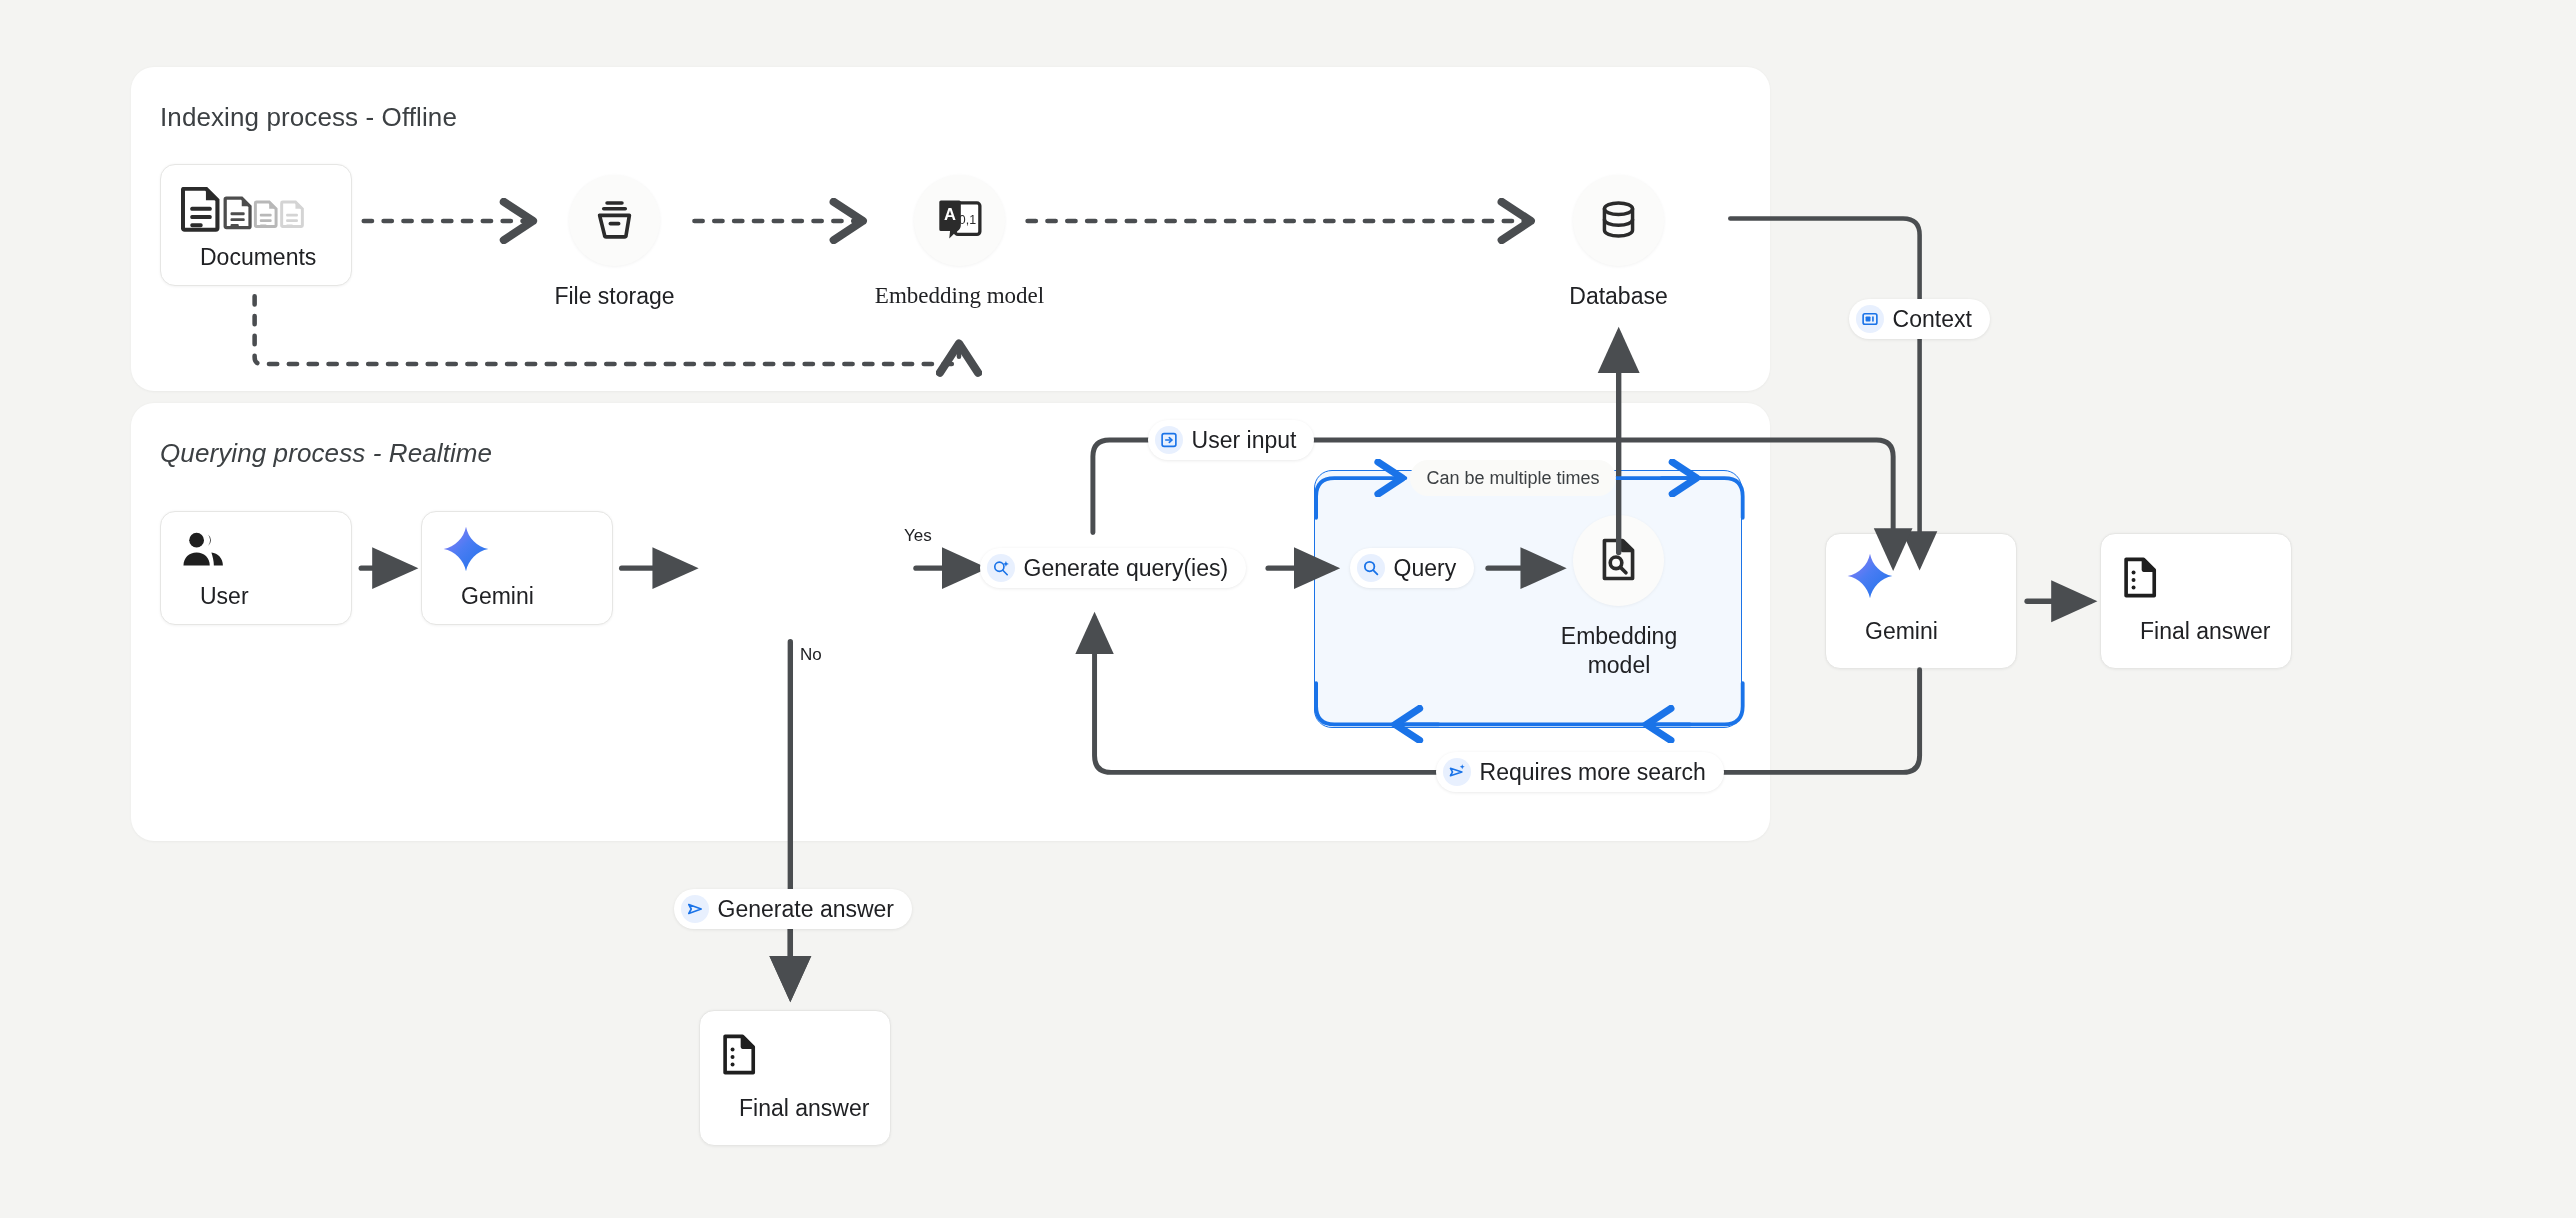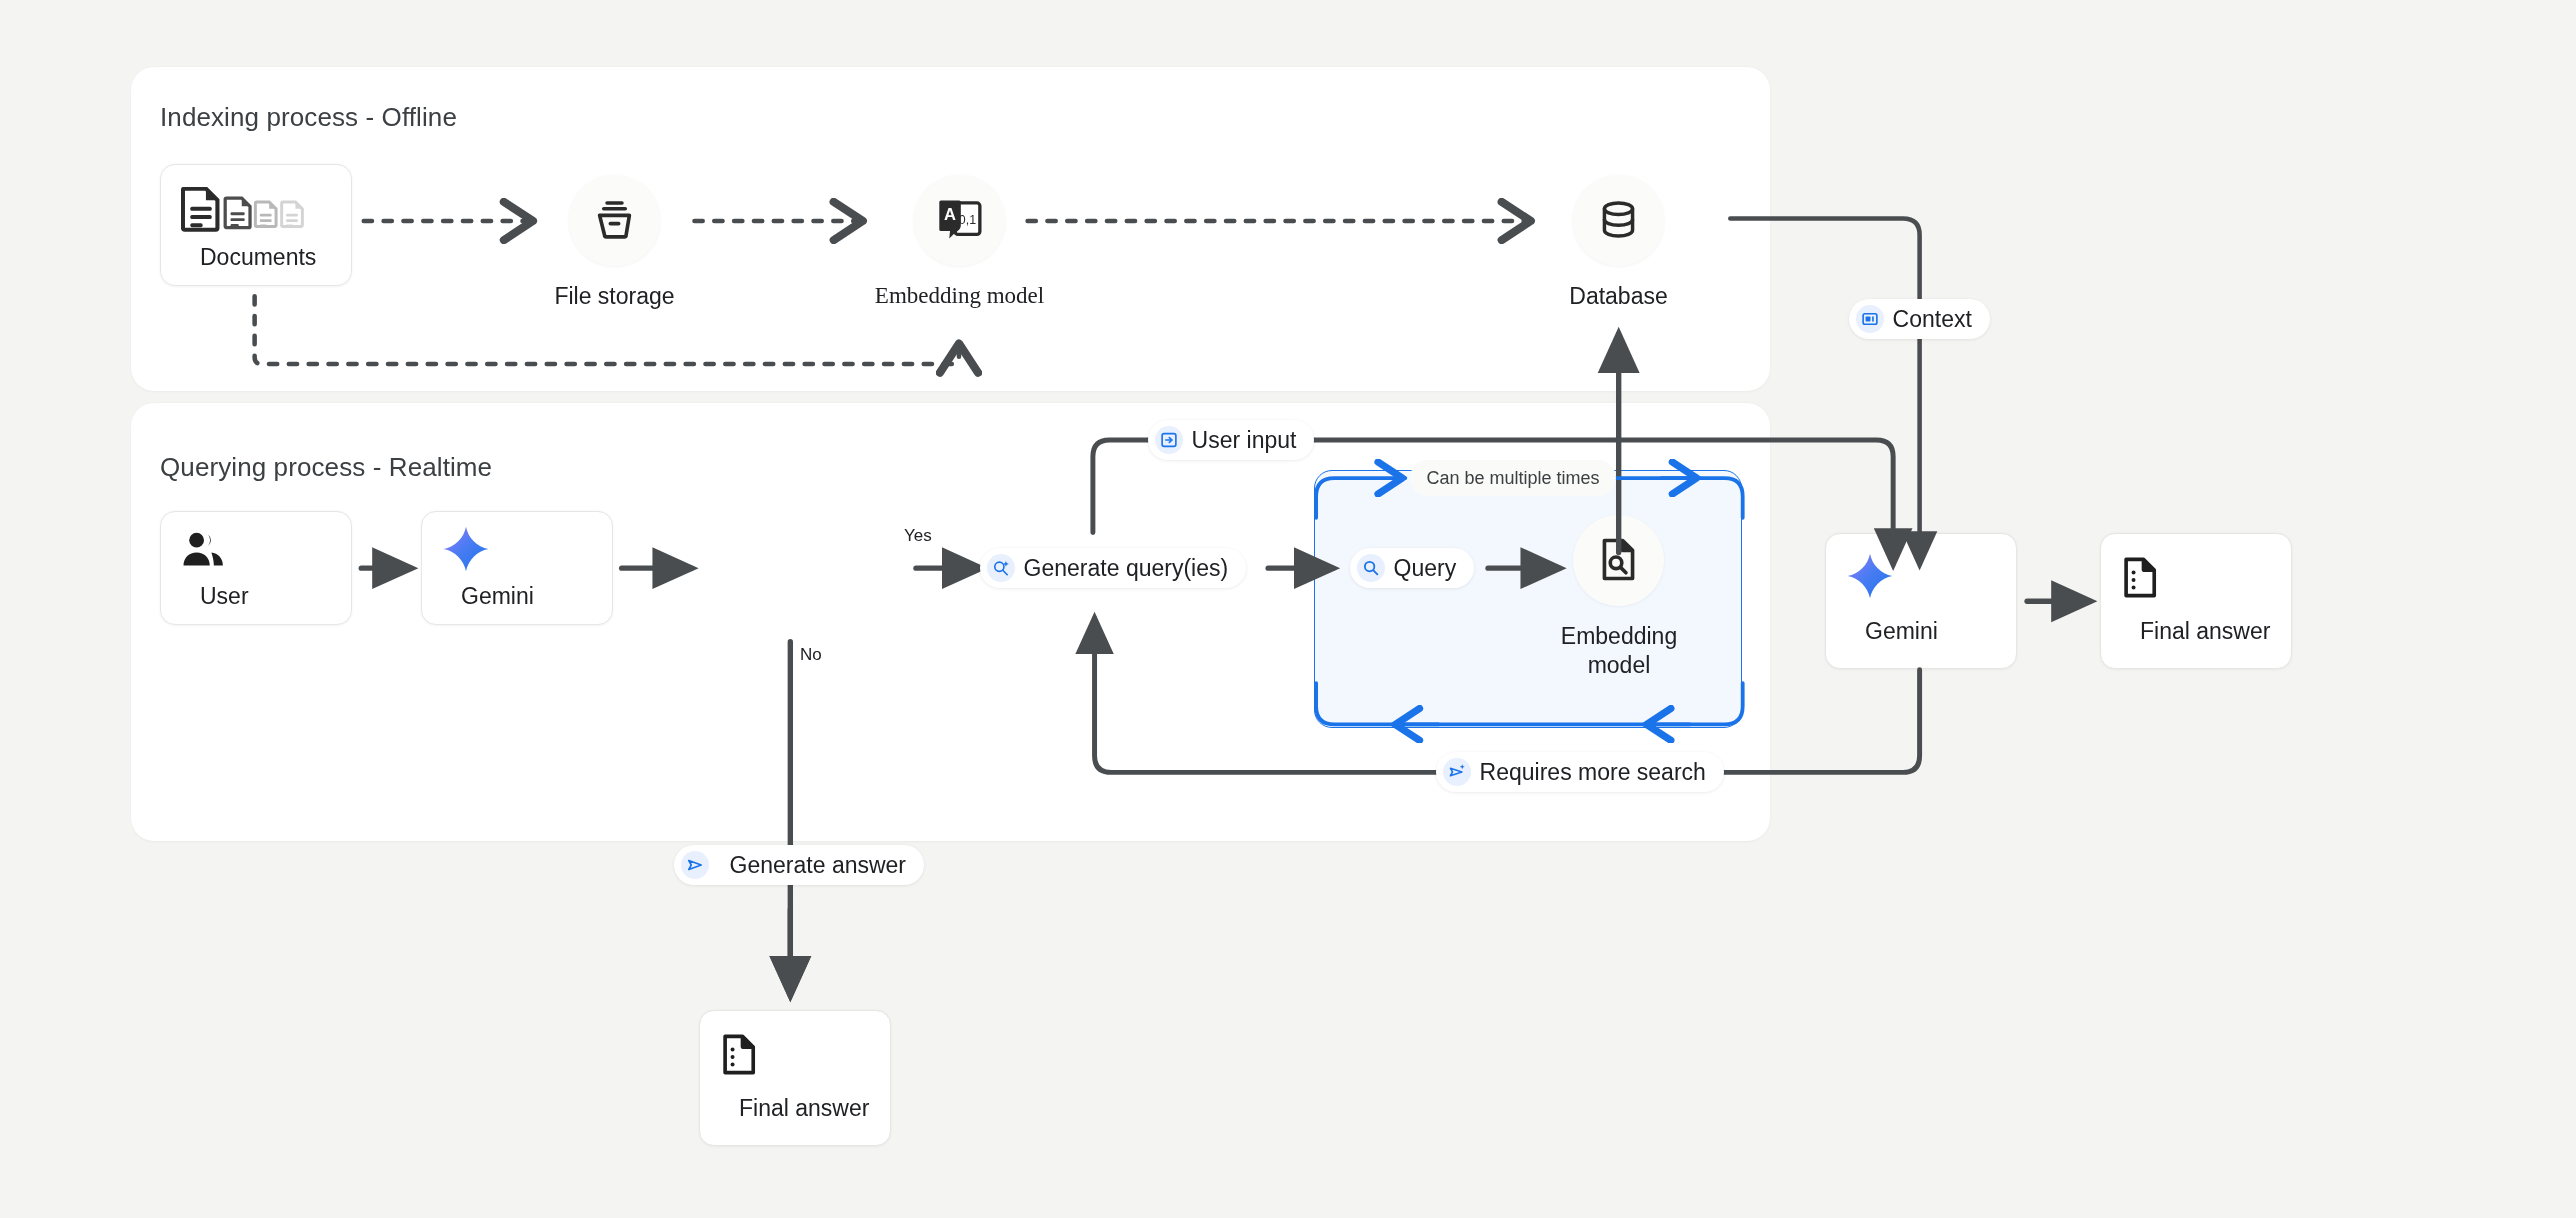--- a/index.html
+++ b/index.html
@@ -23,21 +23,21 @@
   #panel-indexing{left:131px;top:67px;width:1639px;height:324px;}
   #panel-querying{left:131px;top:403px;width:1639px;height:438px;}
   .panel-title{
     position:absolute;
     font-size:26px;
     color:#3c4043;
     letter-spacing:0.1px;
     white-space:nowrap;
   }
   #title-indexing{left:160px;top:102px;}
-  #title-querying{left:160px;top:452px;}
+  #title-querying{left:160px;top:438px;font-style:italic;}
 
   
   .card{
     position:absolute;
     background:#fff;
     border:0.8px solid #e6e6e4;
     border-radius:15px;
     box-shadow:0 0.8px 2.5px rgba(0,0,0,.05);
     box-sizing:border-box;
   }
@@ -406,21 +406,21 @@
         <path d="M6,4 h21 l13,13 v31 h-34 z"></path>
         <path d="M27,4 v13 h13" fill="#1f1f1f"></path>
         <circle cx="15" cy="20" r="2.4" fill="#1f1f1f" stroke="none"></circle>
         <circle cx="15" cy="29" r="2.4" fill="#1f1f1f" stroke="none"></circle>
         <circle cx="15" cy="38" r="2.4" fill="#1f1f1f" stroke="none"></circle>
       </svg>
     </span>
     <span class="cap" style="top:84px;">Final answer</span>
   </div>
 
-  <div class="pill" id="pill-generate-answer" style="left:674px;top:845px;gap:12px;">
+  <div class="pill" id="pill-generate-answer" style="left:674px;top:889px;">
     <span class="badge">
       <svg width="18" height="18" viewBox="0 0 22 22" fill="none" stroke="#1a73e8" stroke-width="2" stroke-linejoin="round">
         <path d="M3.4,5.5 L18.6,11 L3.4,16.5 L6.4,11 z"></path>
       </svg>
     </span>
     <span class="ptext">Generate answer</span>
   </div>
 
   <div class="card" id="card-final-answer-bottom" style="left:699px;top:1010px;width:192px;height:136px;">
     <span class="ico" style="top:21.5px;">

